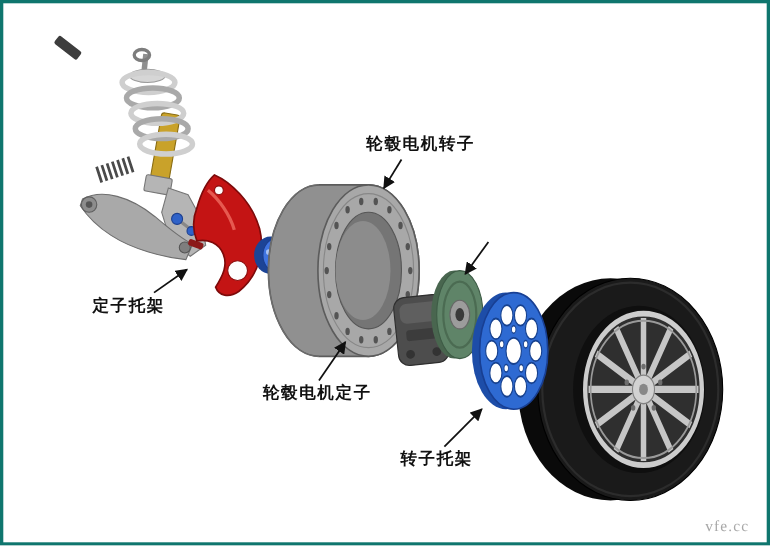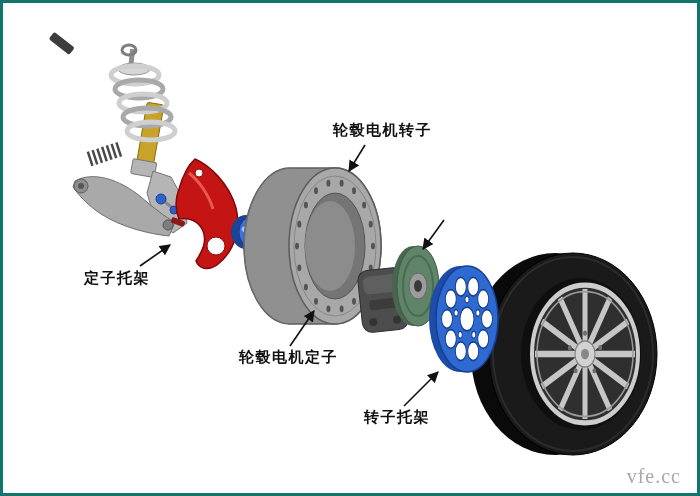--- a/index.html
+++ b/index.html
@@ -7,21 +7,21 @@
     position:relative;width:700px;height:496px;background:#ffffff;
     border:3px solid #0f766e;box-sizing:border-box;overflow:hidden;
     font-family:Liberation Serif, serif;
   }
   svg.art{position:absolute;left:0;top:0;width:700px;height:496px;}
   .label{
     position:absolute;font-weight:bold;font-size:15px;color:#111;
     letter-spacing:1.5px;white-space:nowrap;z-index:3;
   }
   .watermark{
-    position:absolute;right:16px;bottom:5px;font-size:20px;color:#a8a8a8;
+    position:absolute;right:16px;bottom:5px;font-size:14px;color:#a8a8a8;
     letter-spacing:1px;z-index:3;
   }
 </style>
 </head>
 <body>
 
 <div class="stage">
 
   <svg class="art" viewBox="0 0 700 496">
     <defs>

